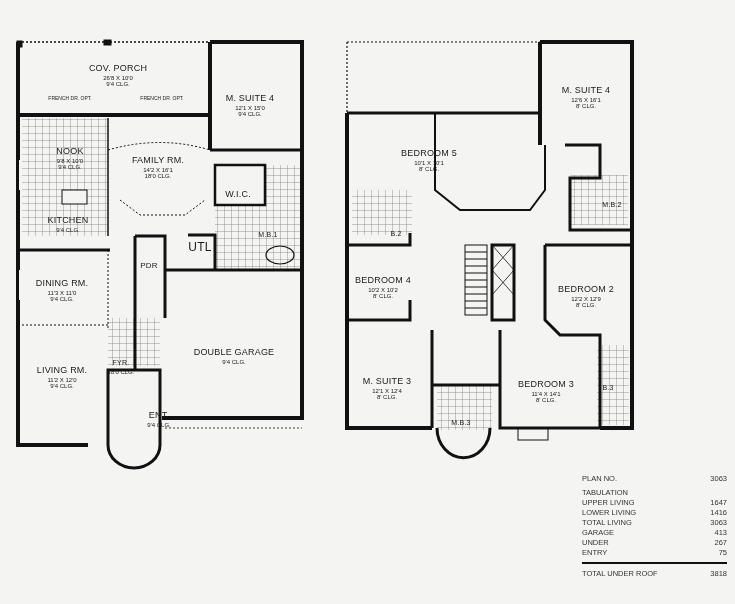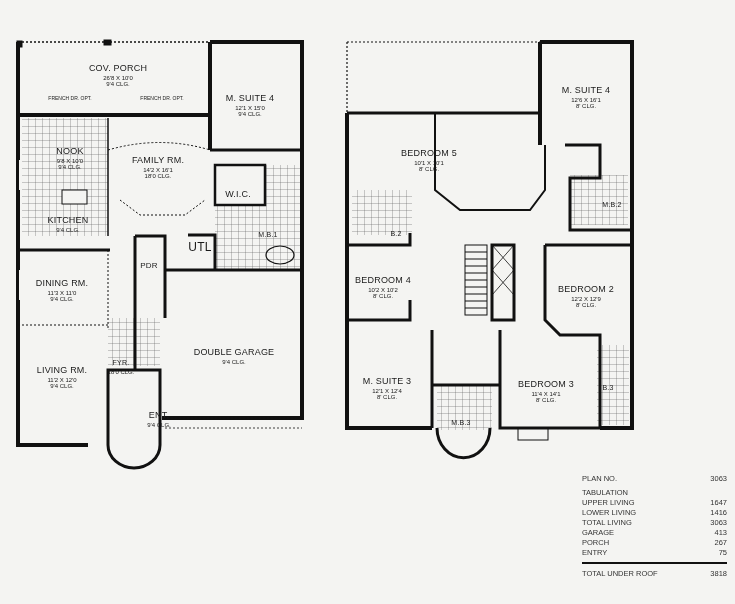--- a/index.html
+++ b/index.html
@@ -153,21 +153,21 @@
       </div>
   <div class="row">
         <span>TOTAL LIVING</span>
         <span>3063</span>
       </div>
   <div class="row">
         <span>GARAGE</span>
         <span>413</span>
       </div>
   <div class="row">
-        <span>PORCH</span>
+        <span>UNDER</span>
         <span>267</span>
       </div>
   <div class="row">
         <span>ENTRY</span>
         <span>75</span>
       </div>
   <div class="rule"></div>
   <div class="row">
         <span>TOTAL UNDER ROOF</span>
         <span>3818</span>

